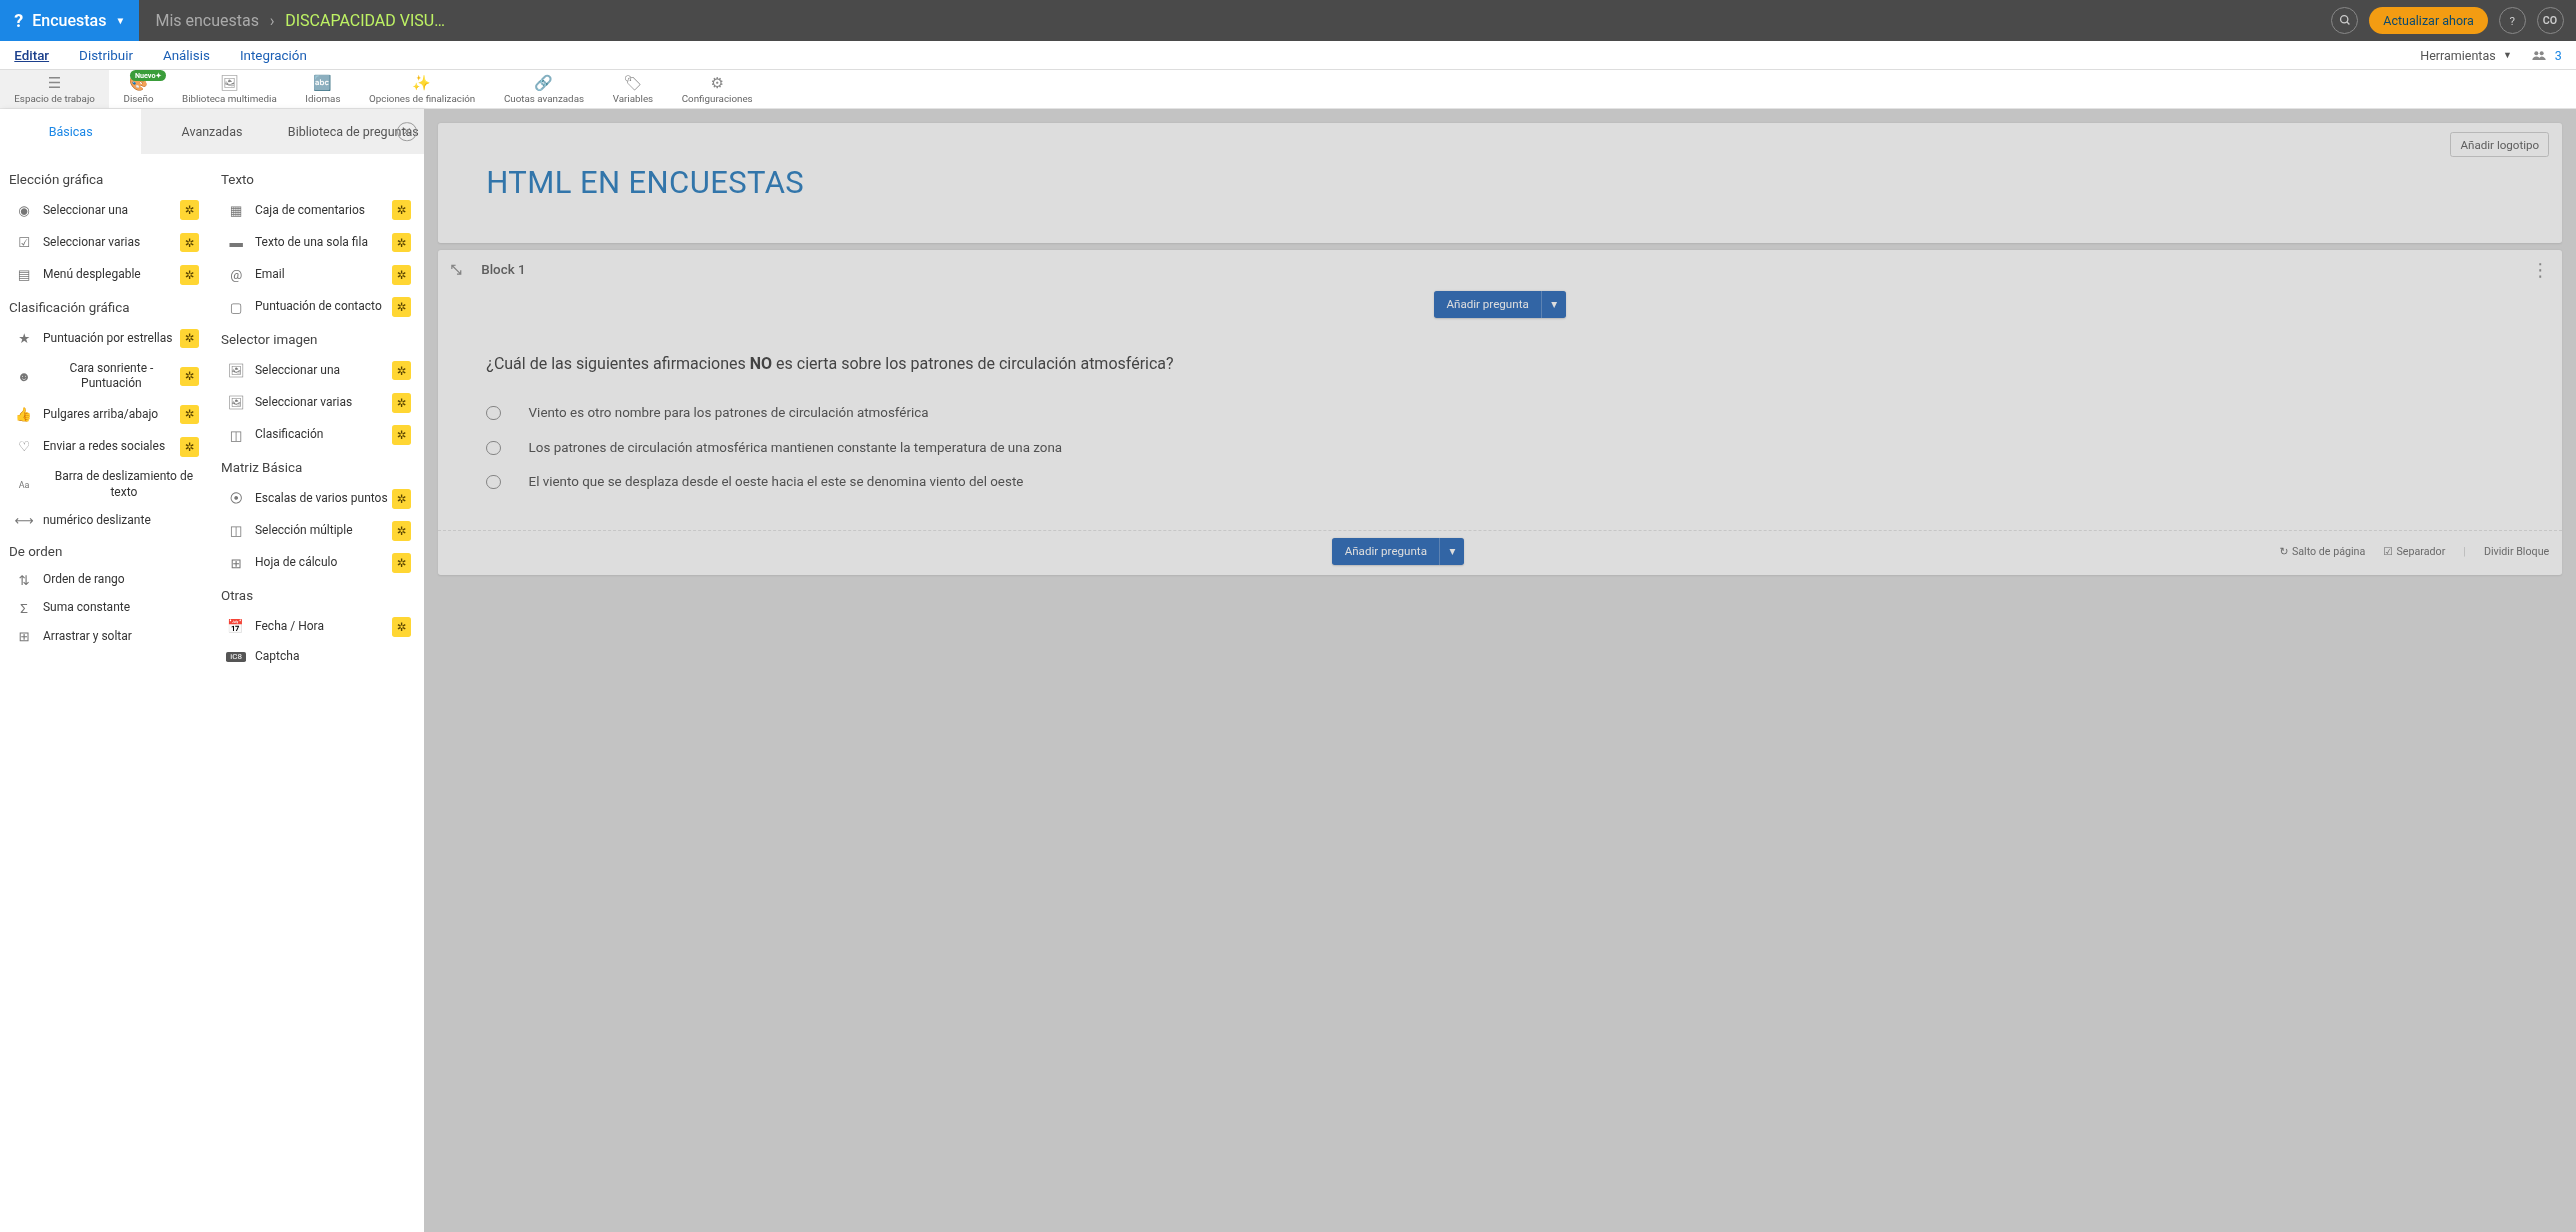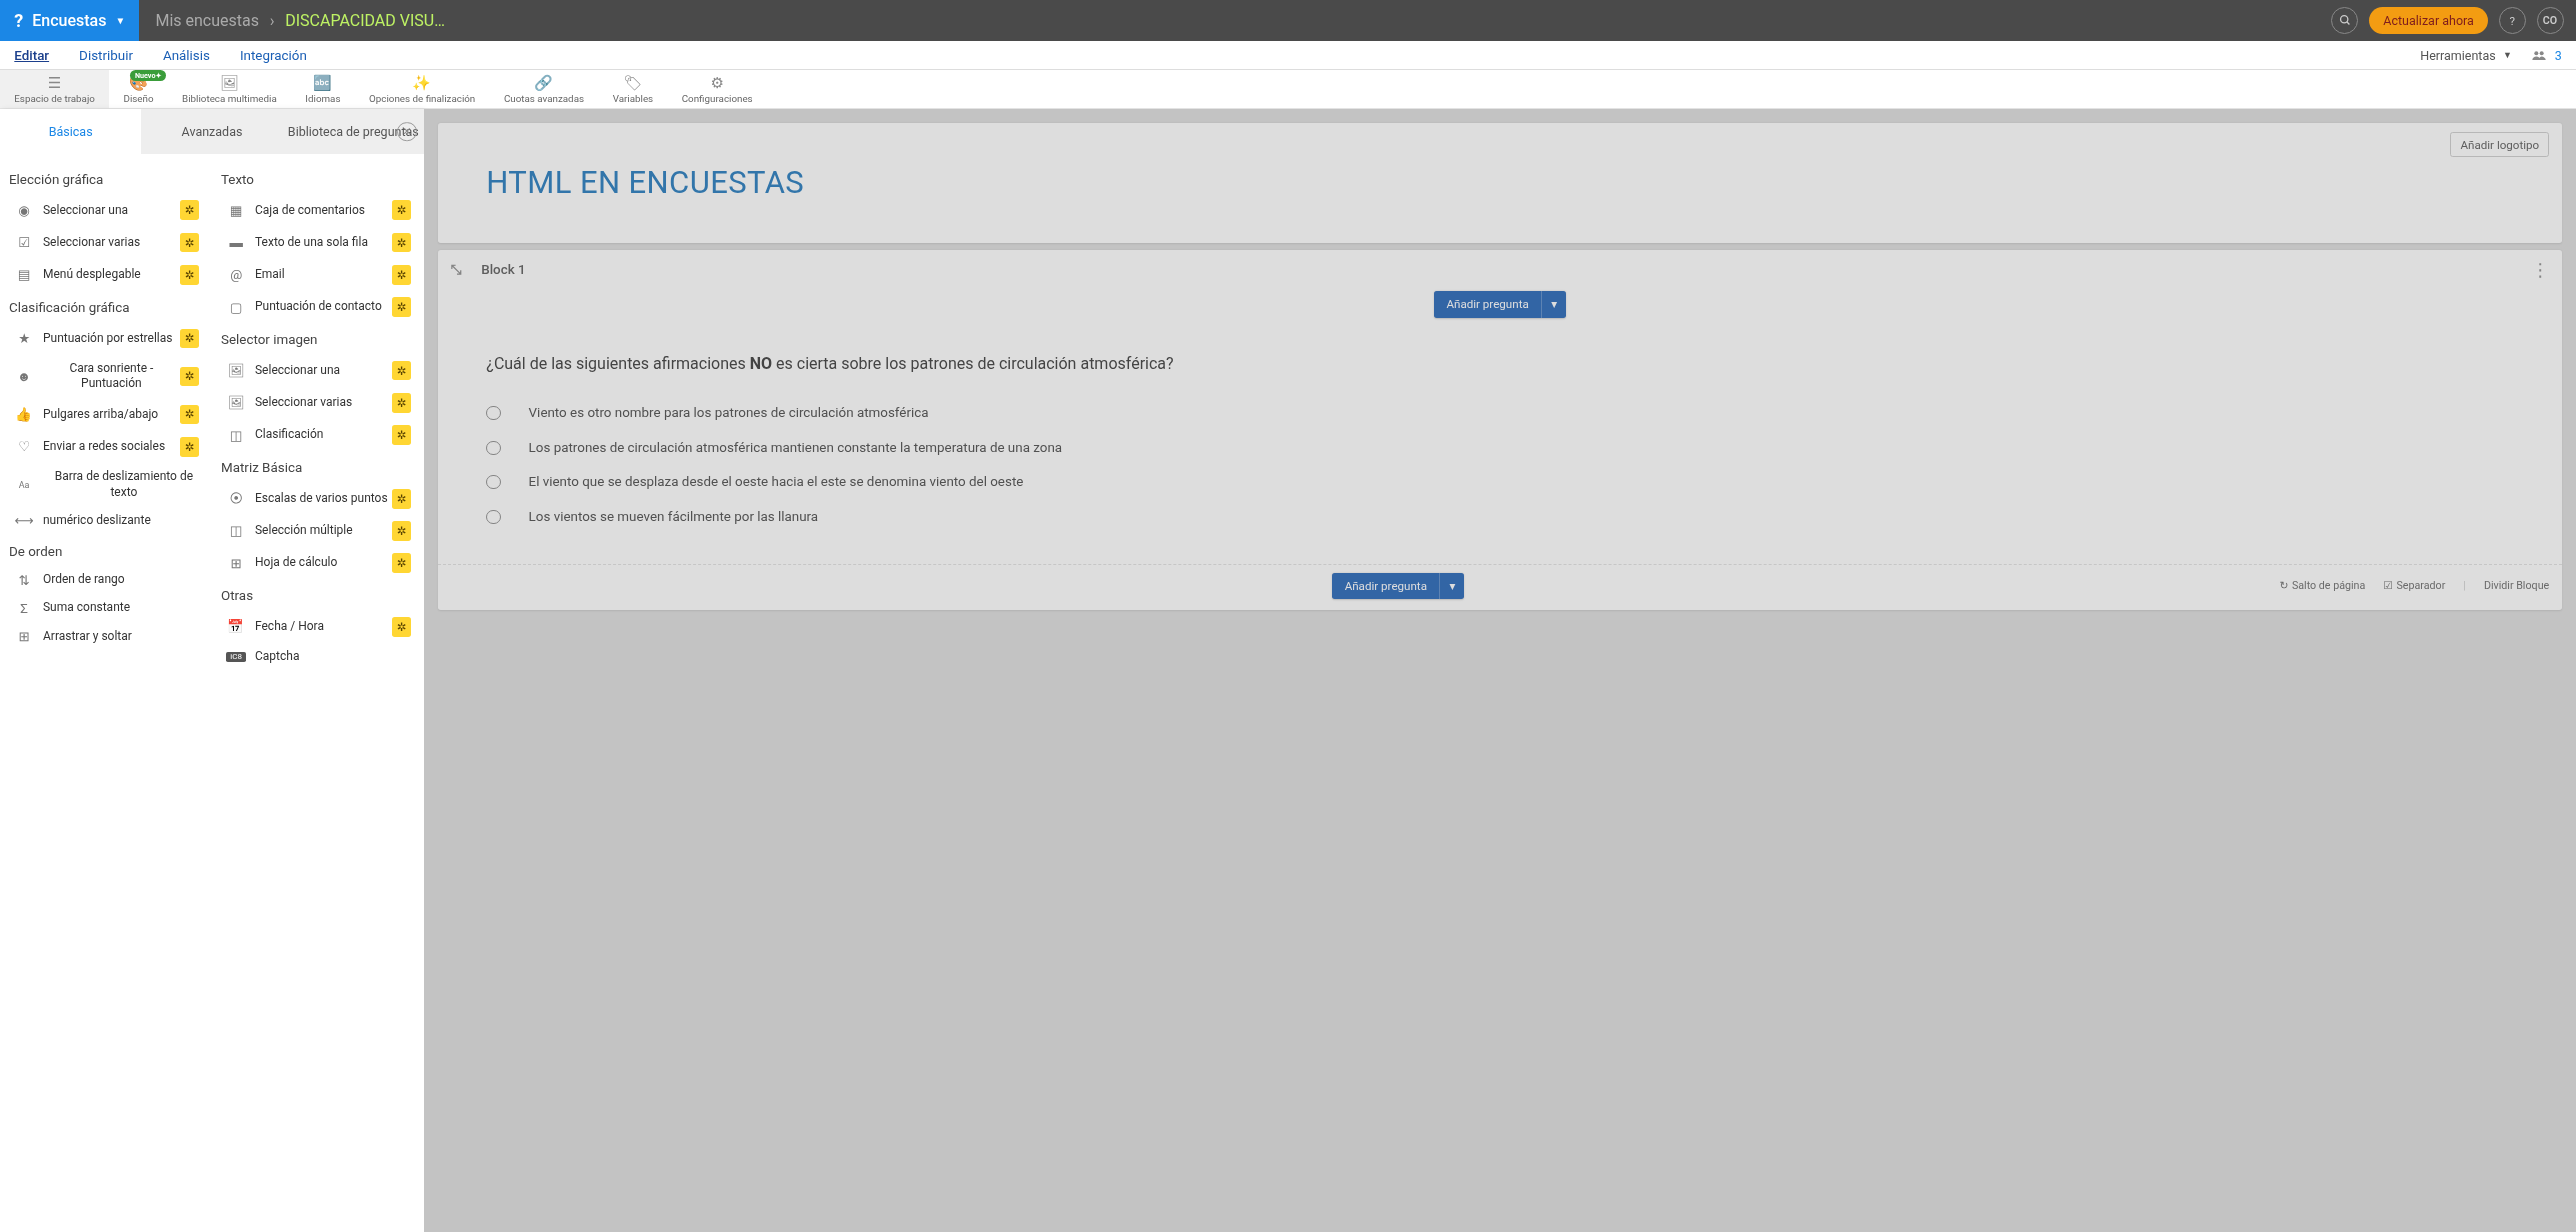--- a/index.html
+++ b/index.html
@@ -7,21 +7,21 @@
     
     
     .top-header { background: #4a4a4a; height: 41px; display: flex; align-items: center; }
     .brand-btn { background: #1b87e6; color: #fff; height: 41px; display: flex; align-items: center; padding: 0 14.3px; font-size: 16px; font-weight: 500; cursor: pointer; }
     .brand-btn .q-icon { margin-right: 9px; font-size: 18px; font-weight: bold; }
     .brand-btn .chevron { margin-left: 9px; font-size: 9.8px; }
     .breadcrumb { color: #aaa; padding-left: 16px; font-size: 16px; display: flex; align-items: center; gap: 10.7px; }
     .breadcrumb .current { color: #bef264; }
     .header-right { margin-left: auto; display: flex; align-items: center; gap: 10.7px; padding-right: 12.5px; }
     .circle-btn { width: 27px; height: 27px; border: 1.3px solid #888; border-radius: 50%; display: flex; align-items: center; justify-content: center; color: #ccc; font-size: 11.6px; cursor: pointer; }
-    .update-btn { background: #f39c12; color: #7f1d1d; padding: 6.3px 14.3px; border-radius: 14.3px; font-size: 12.5px; cursor: pointer; }
+    .update-btn { background: #f39c12; color: #0c4a6e; padding: 6.3px 14.3px; border-radius: 14.3px; font-size: 12.5px; cursor: pointer; }
     .avatar-btn { width: 27px; height: 27px; border: 1.3px solid #888; border-radius: 50%; display: flex; align-items: center; justify-content: center; color: #ccc; font-size: 10.7px; font-weight: 600; cursor: pointer; }
 
     
     .nav-tabs { background: #fff; height: 29px; display: flex; align-items: center; padding: 0 14.3px; border-bottom: 0.9px solid #ddd; }
     .nav-tabs a { color: #333; font-size: 13.4px; margin-right: 30px; text-decoration: none; cursor: pointer; }
     .nav-tabs a.active { color: #1b3f8c; text-decoration: underline; font-weight: 500; }
     .nav-tabs a.blue { color: #1b5fb5; }
     .nav-right { margin-left: auto; display: flex; align-items: center; gap: 19.7px; color: #555; font-size: 12.5px; }
     .herramientas { display: flex; align-items: center; gap: 7.2px; cursor: pointer; }
     .share-section { display: flex; align-items: center; gap: 7.2px; color: #1b87e6; }
@@ -348,24 +348,20 @@
             <span>Viento es otro nombre para los patrones de circulación atmosférica</span>
           </div>
         <div class="opt">
             <div class="radio"></div>
             <span>Los patrones de circulación atmosférica mantienen constante la temperatura de una zona</span>
           </div>
         <div class="opt">
             <div class="radio"></div>
             <span>El viento que se desplaza desde el oeste hacia el este se denomina viento del oeste</span>
           </div>
-        <div class="opt">
-            <div class="radio"></div>
-            <span>Los vientos se mueven fácilmente por las llanura</span>
-          </div>
       </div>
 
       <div class="block-footer">
         <div class="add-q-btn">
           <div class="main-part">Añadir pregunta</div>
           <div class="drop-part"><span>▾</span></div>
         </div>
         <span class="bf-link">↻ <span>Salto de página</span></span>
         <span class="bf-link">☑ <span>Separador</span></span>
         <span class="bf-divider">|</span>

